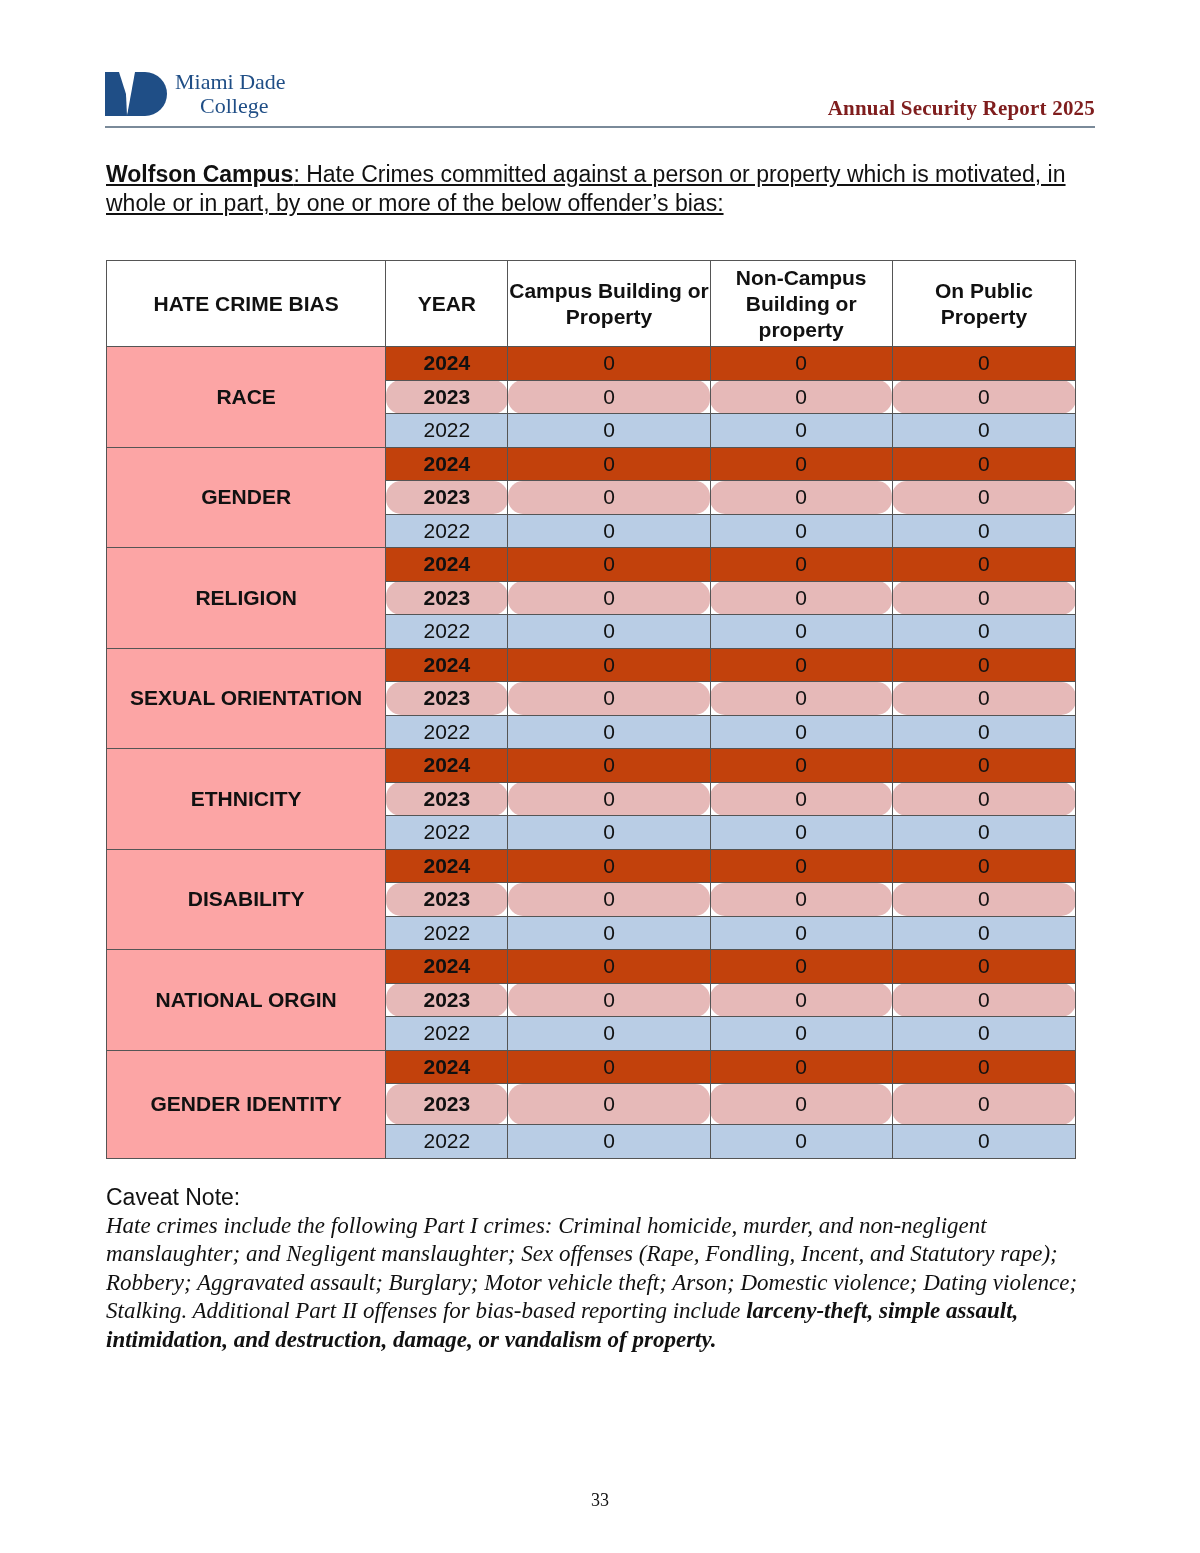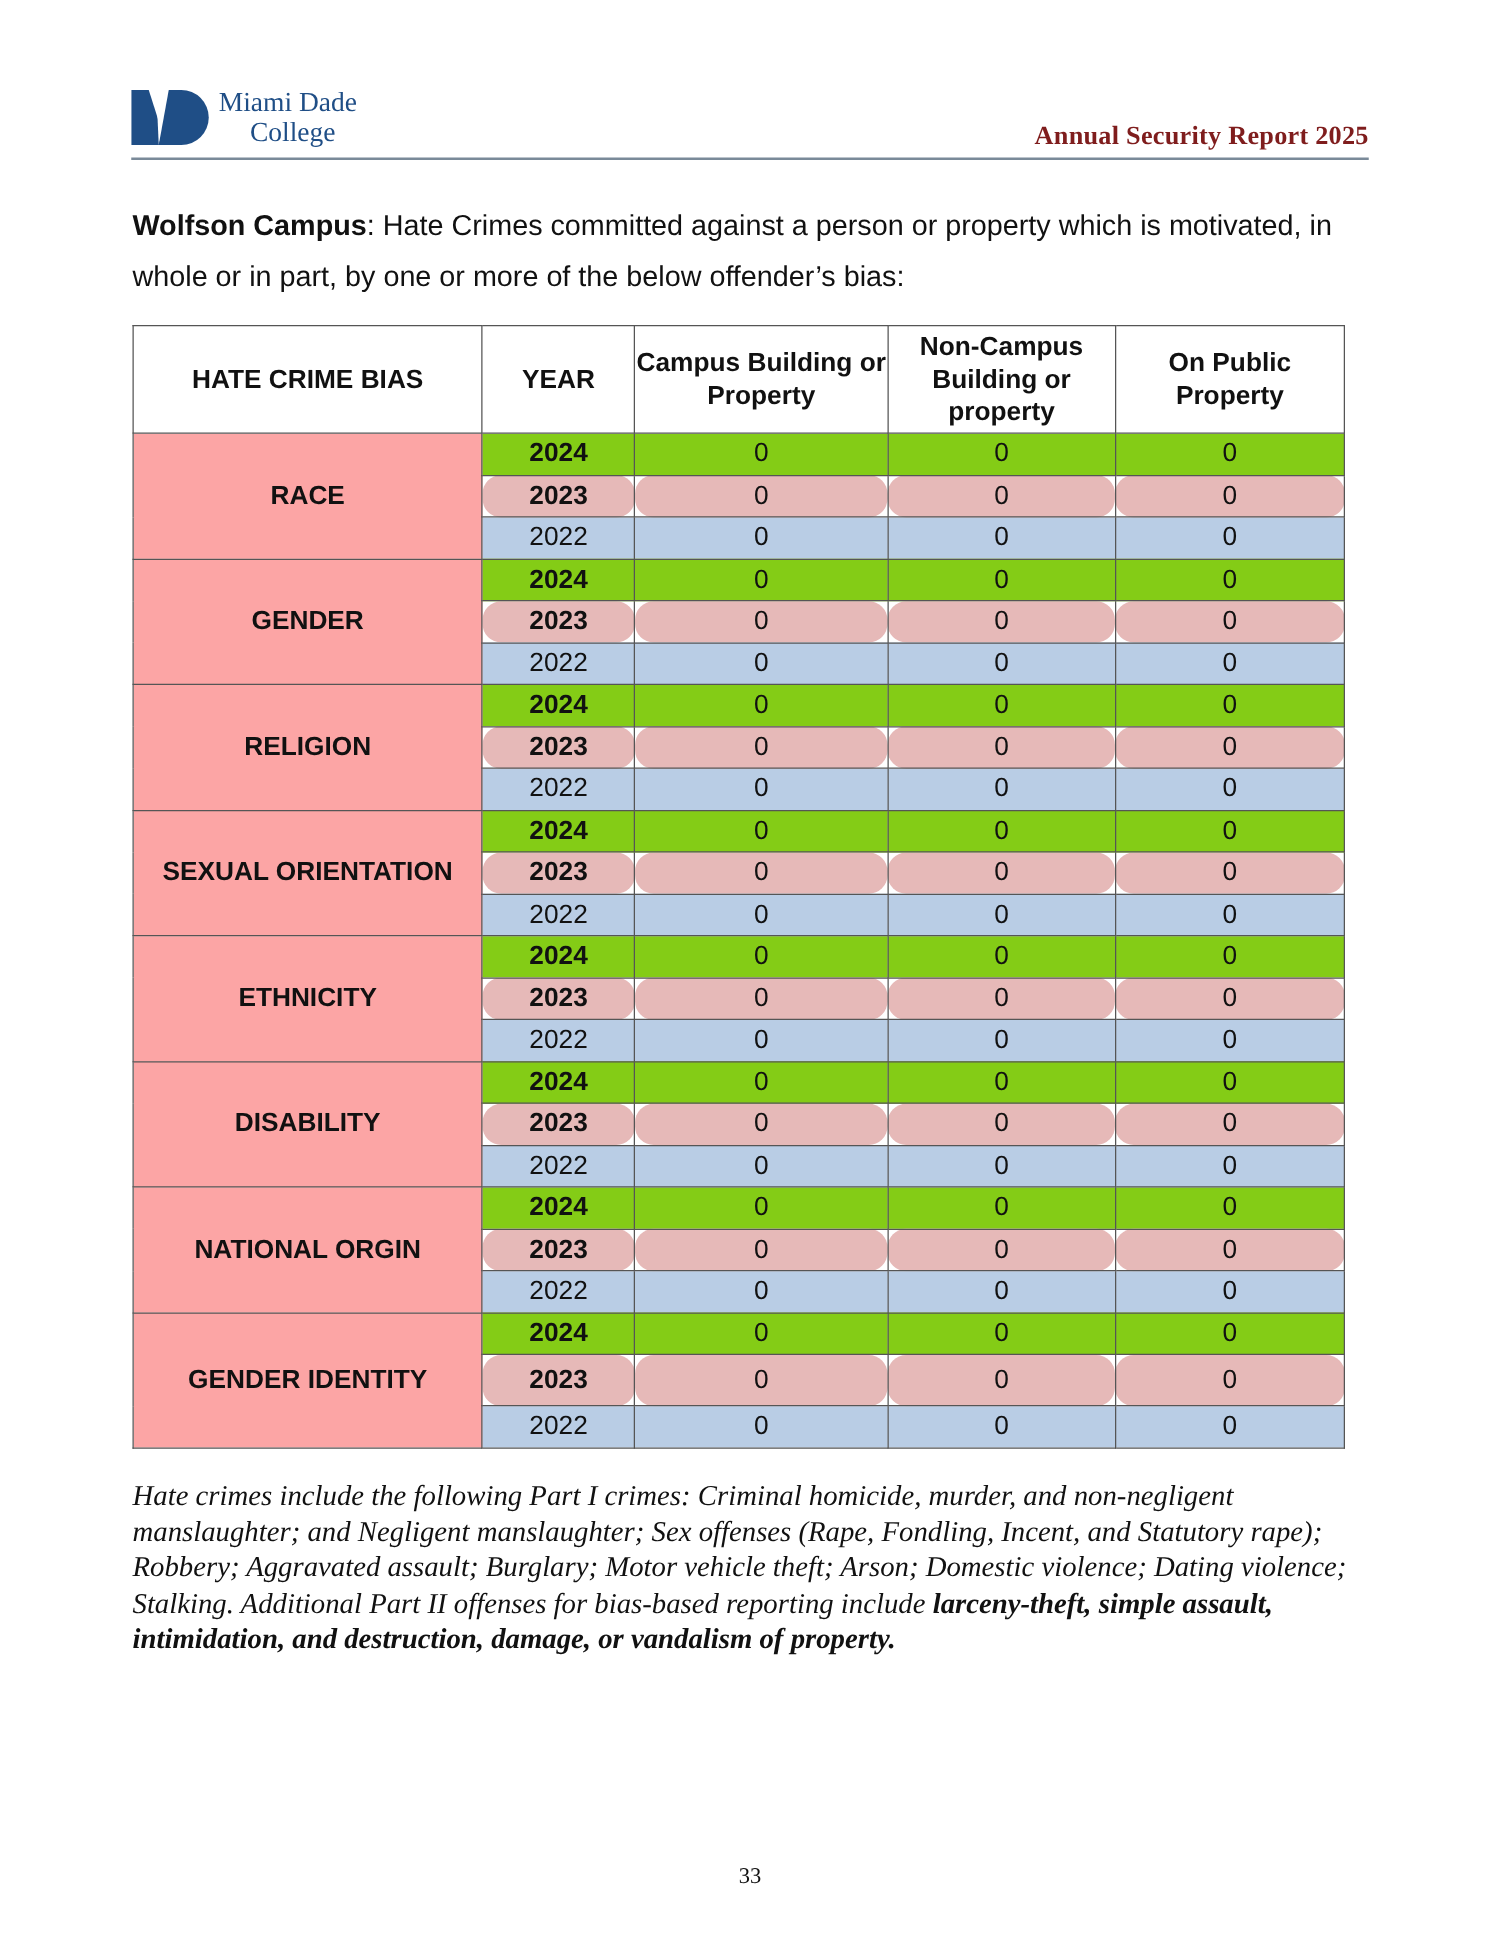--- a/index.html
+++ b/index.html
@@ -5,29 +5,29 @@
   html, body { margin: 0; padding: 0; background: #ffffff; }
   body { width: 1200px; height: 1553px; position: relative; font-family: "Liberation Sans", "DejaVu Sans", sans-serif; color: #111; }
   .header { position: absolute; left: 105px; top: 68px; width: 990px; height: 60px; }
   .logo { position: absolute; left: 0; top: 2px; width: 210px; height: 50px; }
   .logo svg { position: absolute; left: 0; top: 2px; }
   .logo-text { position: absolute; left: 70px; top: 0; font-family: "Liberation Serif", "DejaVu Serif", serif; color: #1f4e86; font-size: 22px; line-height: 24px; }
   .logo-text .l2 { display: block; padding-left: 25px; }
   .report-title { position: absolute; right: 0; top: 28px; font-family: "Liberation Serif", "DejaVu Serif", serif; font-size: 21px; color: #7f1d1d; font-weight: bold; letter-spacing: 0.2px; }
   .rule { position: absolute; left: 0; top: 58px; width: 990px; height: 2px; background: #7a8a99; }
 
-  .intro { position: absolute; left: 106px; top: 160px; width: 980px; font-size: 23px; line-height: 41px; }
+  .intro { position: absolute; left: 106px; top: 160px; width: 980px; font-size: 23px; line-height: 29px; text-decoration: underline; }
   .intro b { font-weight: bold; }
 
   table.hc { position: absolute; left: 106px; top: 260px; width: 970px; border-collapse: collapse; font-size: 21px; }
   table.hc th, table.hc td { border: 1px solid #555; text-align: center; padding: 0; }
   table.hc th { background: #fff; font-weight: bold; height: 85px; line-height: 26px; }
   col.c1 { width: 279px; } col.c2 { width: 122px; } col.c3 { width: 202px; } col.c4 { width: 182px; } col.c5 { width: 183px; }
   td.bias { background: #fca5a5; font-weight: bold; }
-  tr.r2024 td.y, tr.r2024 td.v { background: #84cc16; margin-top: 28px; }
+  tr.r2024 td.y, tr.r2024 td.v { background: #c2410c; margin-top: 28px; }
   tr.r2023 td.y, tr.r2023 td.v { background: #e6b9b8; border-radius: 15px; }
   tr.r2022 td.y, tr.r2022 td.v { background: #b9cde5; }
   td.y { height: 32.5px; }
   tr.r2024 td.y, tr.r2023 td.y { font-weight: bold; }
   tr.r2022 td.y { font-weight: normal; }
   tr.tall td.y { height: 40px; }
 
   .caveat { position: absolute; left: 106px; top: 1183px; width: 990px; font-size: 23px; line-height: 28.5px; }
   .caveat .note-body { font-style: italic; font-family: Liberation Serif, serif; }
   .caveat .note-body b { font-weight: bold; }
@@ -224,16 +224,17 @@
       <tr class="r2022">
         <td class="y">2022</td>
         <td class="v">0</td>
         <td class="v">0</td>
         <td class="v">0</td>
       </tr>
     </tbody>
 </table>
 
 <div class="caveat">
+  <div>Caveat Note:</div>
   <div class="note-body"><span>Hate crimes include the following Part I crimes: Criminal homicide, murder, and non-negligent manslaughter; and Negligent manslaughter; Sex offenses (Rape, Fondling, Incent, and Statutory rape); Robbery; Aggravated assault; Burglary; Motor vehicle theft; Arson; Domestic violence; Dating violence; Stalking.  Additional Part II offenses for bias-based reporting include </span><b>larceny-theft, simple assault, intimidation, and destruction, damage, or vandalism of property.</b></div>
 </div>
 
 <div class="page-num">33</div>
 
 </body></html>

